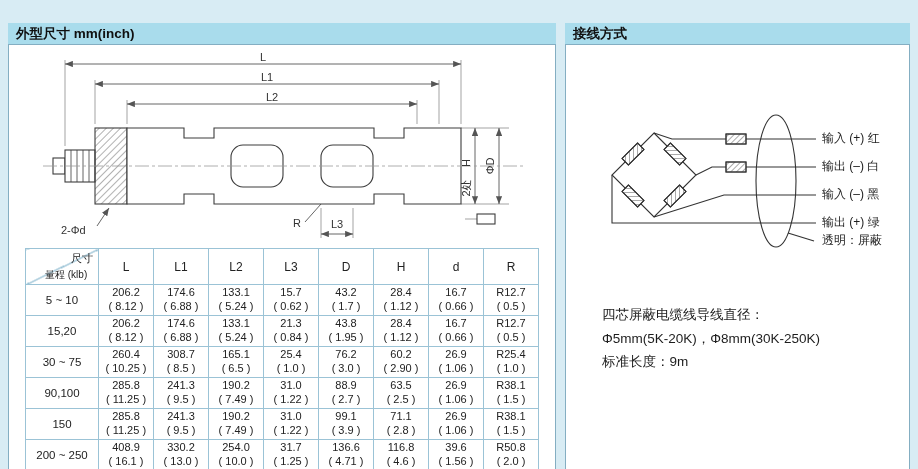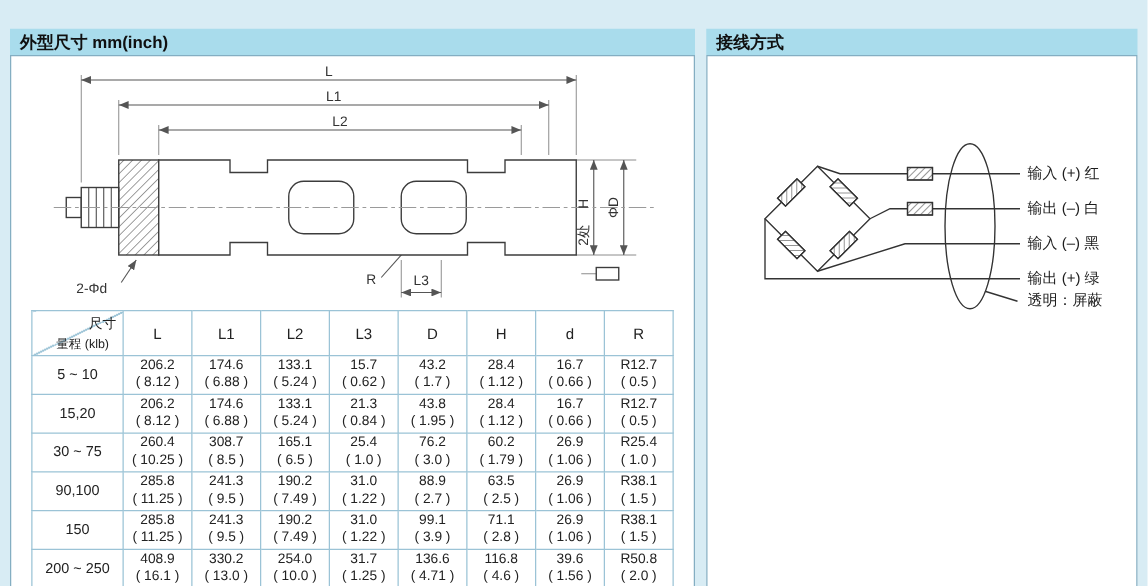--- a/index.html
+++ b/index.html
@@ -249,21 +249,21 @@
               <td>
                 <div class="mm">25.4</div>
                 <div class="inch">( 1.0 )</div>
               </td>
               <td>
                 <div class="mm">76.2</div>
                 <div class="inch">( 3.0 )</div>
               </td>
               <td>
                 <div class="mm">60.2</div>
-                <div class="inch">( 1.79 )</div>
+                <div class="inch">( 2.90 )</div>
               </td>
               <td>
                 <div class="mm">26.9</div>
                 <div class="inch">( 1.06 )</div>
               </td>
               <td>
                 <div class="mm">R25.4</div>
                 <div class="inch">( 1.0 )</div>
               </td>
             </tr>
@@ -429,17 +429,22 @@
 
         <g class="wtext">
           <text x="246" y="31">输入 (+) 红</text>
           <text x="246" y="59">输出 (–) 白</text>
           <text x="246" y="87">输入 (–) 黑</text>
           <text x="246" y="115">输出 (+) 绿</text>
           <text x="246" y="133">透明：屏蔽</text>
         </g>
       </svg>
 
+      <div class="cable-note">
+        <div>四芯屏蔽电缆线导线直径：</div>
+        <div>Φ5mm(5K-20K)，Φ8mm(30K-250K)</div>
+        <div>标准长度：9m</div>
+      </div>
 
     </div>
   </section>
 
 </div>
 
 </body></html>

